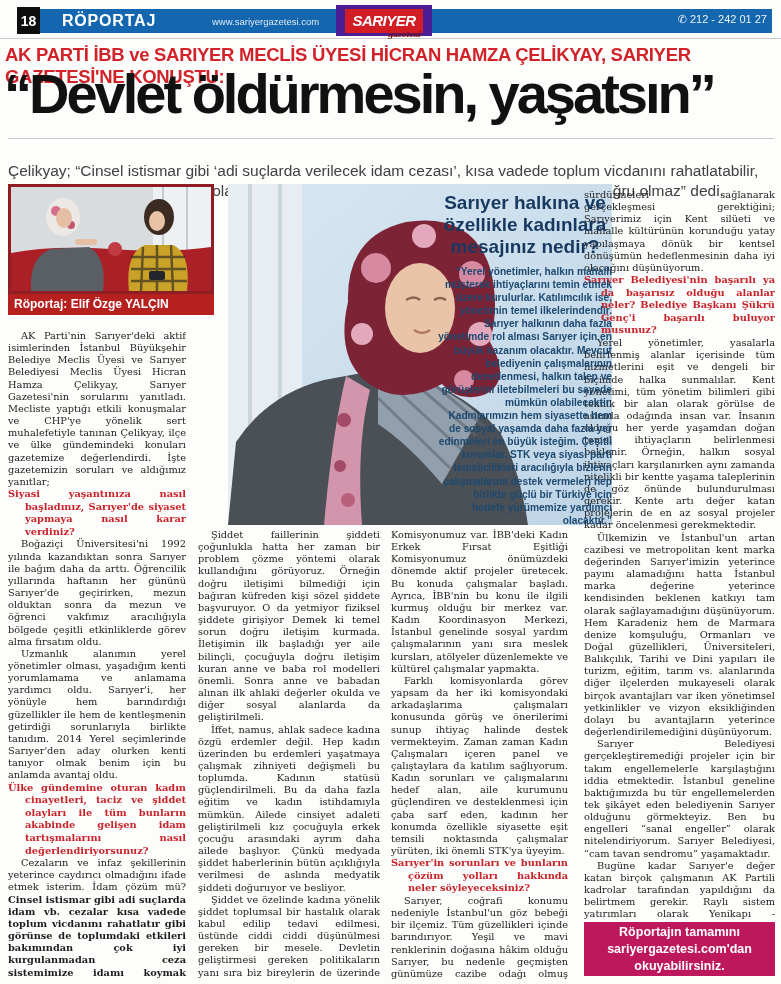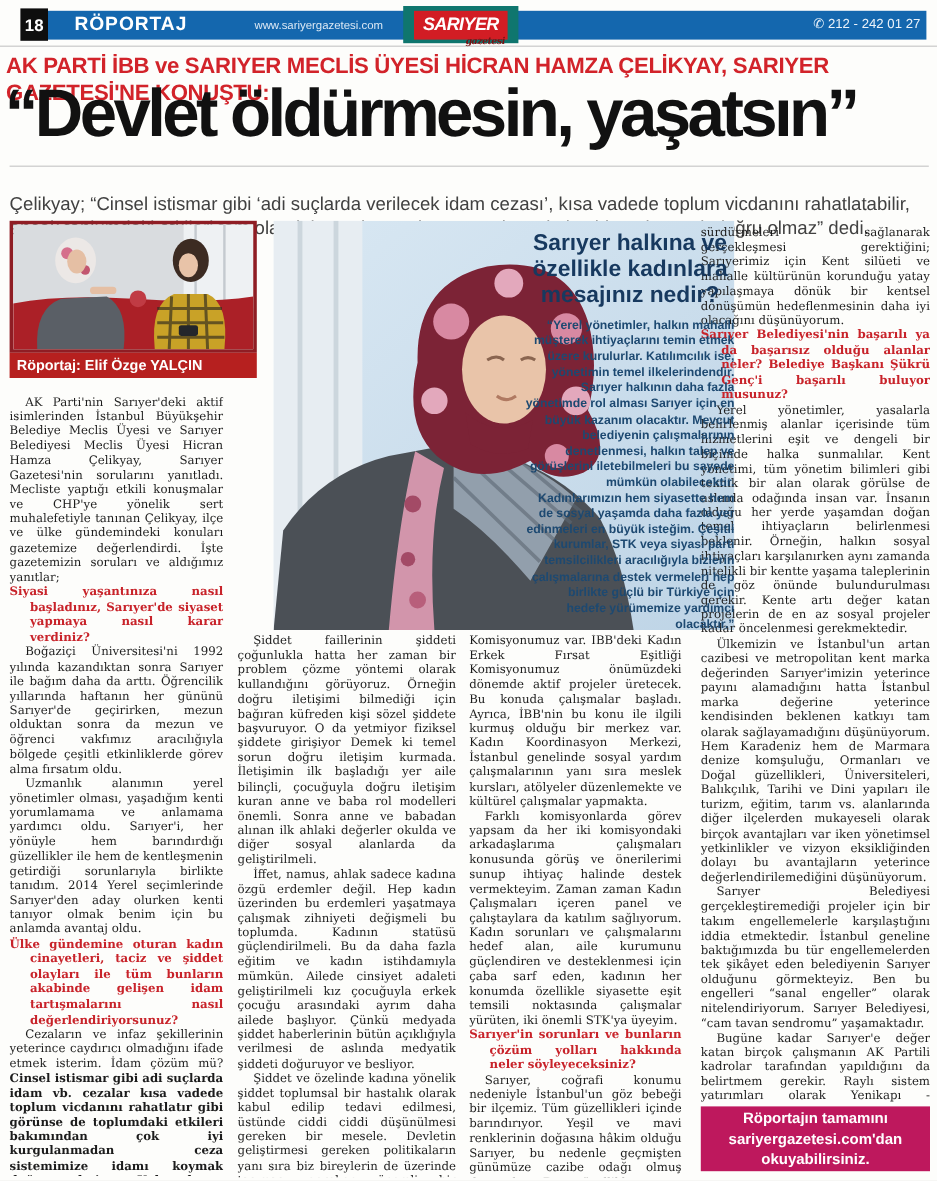--- a/index.html
+++ b/index.html
@@ -7,21 +7,21 @@
         font-family:"DejaVu Serif",serif;-webkit-font-smoothing:antialiased;}
   
   .topbar{position:absolute;left:28px;top:9px;width:744px;height:24px;background:#1467ae;}
   .pagenum{position:absolute;left:17px;top:7px;width:23px;height:27px;background:#0e0e0e;color:#fff;
            font-family:"Liberation Sans",sans-serif;font-weight:bold;font-size:14px;
            display:flex;align-items:center;justify-content:center;z-index:3;}
   .section-label{position:absolute;left:62px;top:12px;color:#fff;font-family:"Liberation Sans",sans-serif;
            font-weight:bold;font-size:16px;letter-spacing:.8px;z-index:2;}
   .site-url{position:absolute;left:212px;top:16px;color:#dce9f5;font-family:"Liberation Sans",sans-serif;
            font-size:9.5px;z-index:2;}
-  .logo-patch{position:absolute;left:336px;top:5px;width:96px;height:31px;background:#0f766e;z-index:4;
+  .logo-patch{position:absolute;left:336px;top:5px;width:96px;height:31px;background:#4c1d95;z-index:4;
            display:flex;align-items:center;justify-content:center;}
   .logo-red{background:#d21d24;color:#fff;font-family:"Liberation Sans",sans-serif;font-weight:bold;
            font-style:italic;font-size:15px;letter-spacing:-.5px;padding:3px 7px 4px 7px;position:relative;}
   .logo-sub{position:absolute;right:2px;bottom:-6px;color:#7a1114;font-size:8px;font-style:italic;
            font-family:"DejaVu Serif",serif;}
   .phone{position:absolute;right:14px;top:13px;color:#eaf2fa;font-family:"Liberation Sans",sans-serif;
            font-size:11px;z-index:2;}
   .bar-rule{position:absolute;left:0;top:38px;width:781px;height:1px;background:#c9c9c9;}
   
   .kicker{position:absolute;left:5px;top:44px;width:765px;color:#d2232a;

